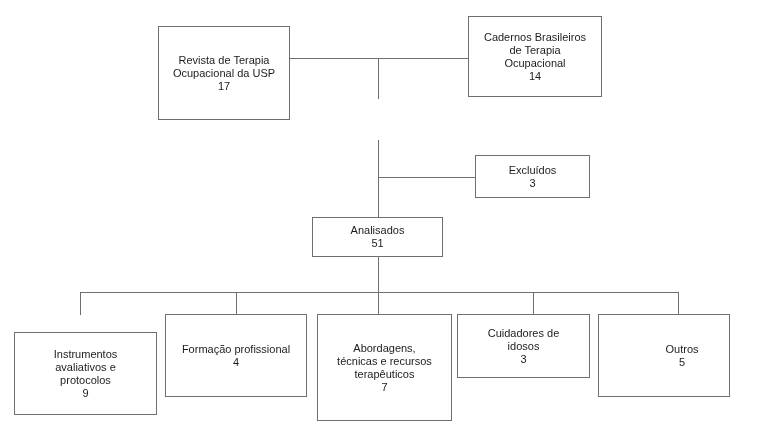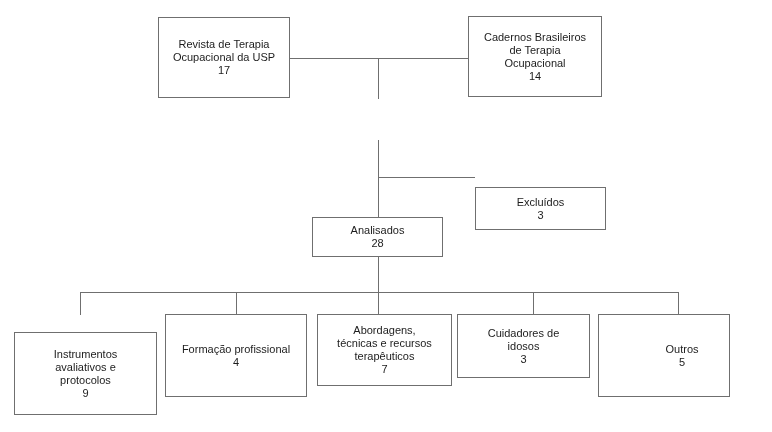--- a/index.html
+++ b/index.html
@@ -53,57 +53,57 @@
   <div class="connector v" style="left:378px; top:140px; height:77px;"></div>
   <div class="connector h" style="left:378px; top:177px; width:97px;"></div>
   <div class="connector v" style="left:378px; top:257px; height:35px;"></div>
   <div class="connector h" style="left:80px;  top:292px; width:599px;"></div>
   <div class="connector v" style="left:80px;  top:292px; height:23px;"></div>
   <div class="connector v" style="left:236px; top:292px; height:23px;"></div>
   <div class="connector v" style="left:378px; top:292px; height:23px;"></div>
   <div class="connector v" style="left:533px; top:292px; height:23px;"></div>
   <div class="connector v" style="left:678px; top:292px; height:23px;"></div>
 
-  <div class="node" style="left:158px; top:17px; width:132px; height:81px;justify-content:center;">
+  <div class="node" style="left:158px; top:26px; width:132px; height:94px;justify-content:center;">
     <span class="label">Revista de Terapia
 Ocupacional da USP</span>
     <span class="value">17</span>
   </div>
 
   <div class="node" style="left:468px; top:16px; width:134px; height:81px;">
     <span class="label">Cadernos Brasileiros
 de Terapia
 Ocupacional</span>
     <span class="value">14</span>
   </div>
 
 
-  <div class="node" style="left:475px; top:155px; width:131px; height:43px;margin-top:32px;">
+  <div class="node" style="left:475px; top:155px; width:115px; height:43px;">
     <span class="label">Excluídos</span>
     <span class="value">3</span>
   </div>
 
   <div class="node" style="left:312px; top:217px; width:131px; height:40px;">
     <span class="label">Analisados</span>
-    <span class="value">28</span>
+    <span class="value">51</span>
   </div>
 
   <div class="node" style="left:14px; top:332px; width:143px; height:83px;">
     <span class="label">Instrumentos
 avaliativos e
 protocolos</span>
     <span class="value">9</span>
   </div>
 
   <div class="node" style="left:165px; top:314px; width:142px; height:83px;">
     <span class="label">Formação profissional</span>
     <span class="value">4</span>
   </div>
 
-  <div class="node" style="left:317px; top:314px; width:135px; height:72px;">
+  <div class="node" style="left:317px; top:314px; width:135px; height:107px;">
     <span class="label">Abordagens,
 técnicas e recursos
 terapêuticos</span>
     <span class="value">7</span>
   </div>
 
   <div class="node" style="left:457px; top:314px; width:133px; height:64px;">
     <span class="label">Cuidadores de
 idosos</span>
     <span class="value">3</span>

